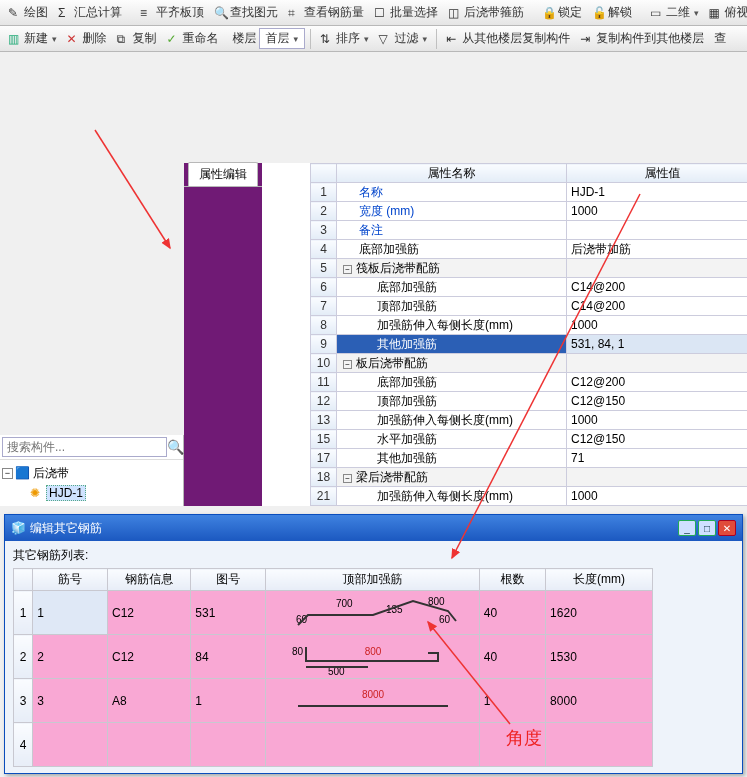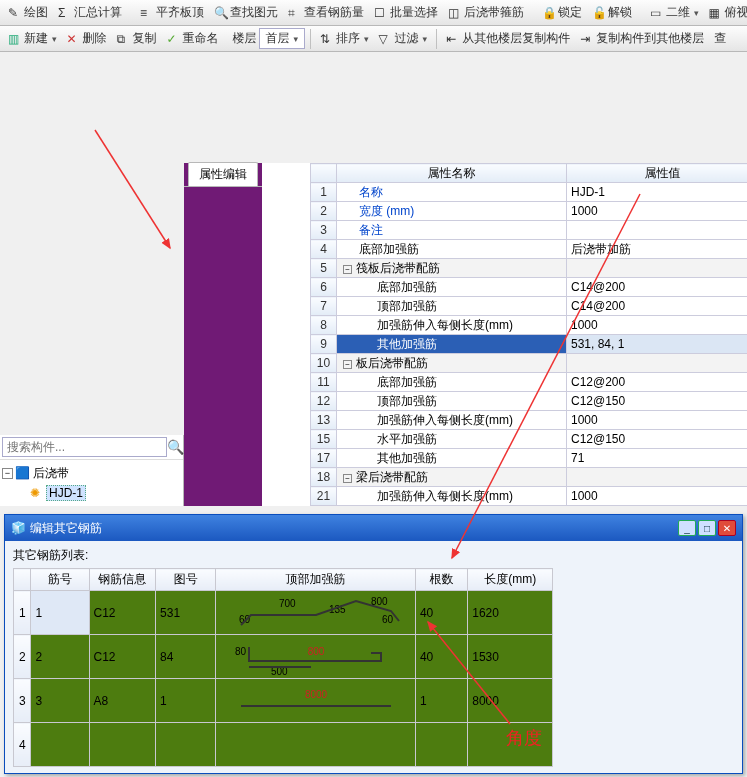--- a/index.html
+++ b/index.html
@@ -50,21 +50,21 @@
 
 
 .dialog { position: absolute; left: 4px; top: 514px; width: 739px; height: 260px; border: 1px solid #0a4dbc; background: #eef3fa; box-shadow: 2px 2px 4px rgba(0,0,0,.3); }
 .dlg-title { height: 26px; background: linear-gradient(#3f82e0,#1b58c0); color: #fff; display: flex; align-items: center; padding: 0 6px; font-size: 12px; }
 .dlg-title .spacer { flex: 1; }
 .dlg-title .winbtn { width: 18px; height: 16px; margin-left: 2px; display: inline-flex; align-items: center; justify-content: center; font-size: 10px; border: 1px solid #2a5; border-radius: 2px; }
 .dlg-title .winbtn.close { background: #e04b3a; border-color: #a02; color: #fff; }
 .dlg-title .winbtn.min, .dlg-title .winbtn.max { background: #cfe0ff; color: #134; }
 .dlg-body { padding: 6px 8px; }
 .dlg-lbl { font-size: 12px; margin-bottom: 4px; }
-table.rebar { border-collapse: collapse; width: 540px; background: #4d7c0f; padding-left: 28px; }
+table.rebar { border-collapse: collapse; width: 640px; background: #f9a8d4; padding-left: 28px; }
 table.rebar th, table.rebar td { border: 1px solid #c8c8d0; font-size: 12px; padding: 0 4px; }
 table.rebar th { height: 22px; background: linear-gradient(#fafcff,#e7edf7); font-weight: normal; text-align: center; }
 table.rebar td { height: 44px; text-align: left; vertical-align: middle; }
 table.rebar td.rn { width: 18px; text-align: center; background: linear-gradient(#fafcff,#e7edf7); }
 col.c-id { width: 70px; } col.c-info { width: 78px; } col.c-tu { width: 70px; } col.c-shape { width: 200px; } col.c-gen { width: 62px; } col.c-len { width: 100px; }
 td.sel { background: #dfe8f6; }
 .shape-svg { display: block; margin: 0 auto; }
 .ann { position: absolute; color: #e22; font-size: 18px; font-family: KaiTi, serif; }
 
 

